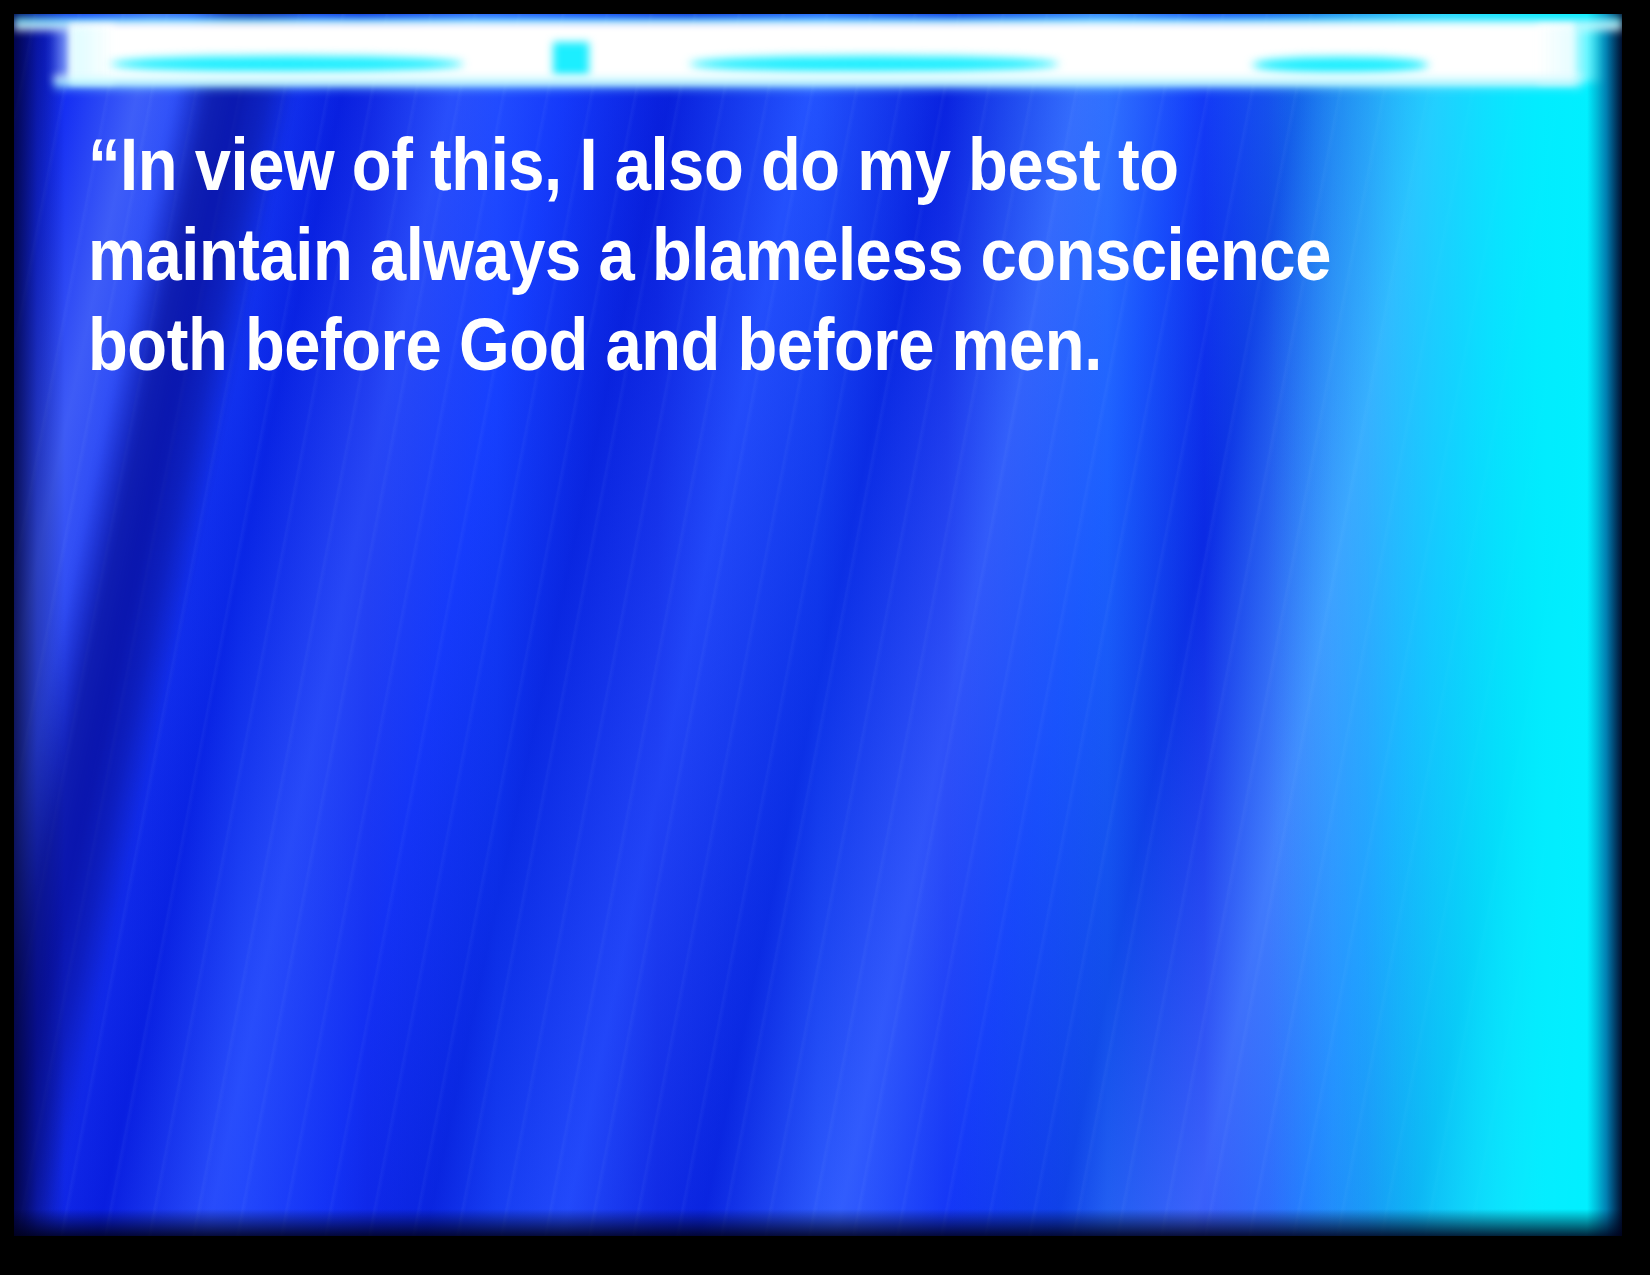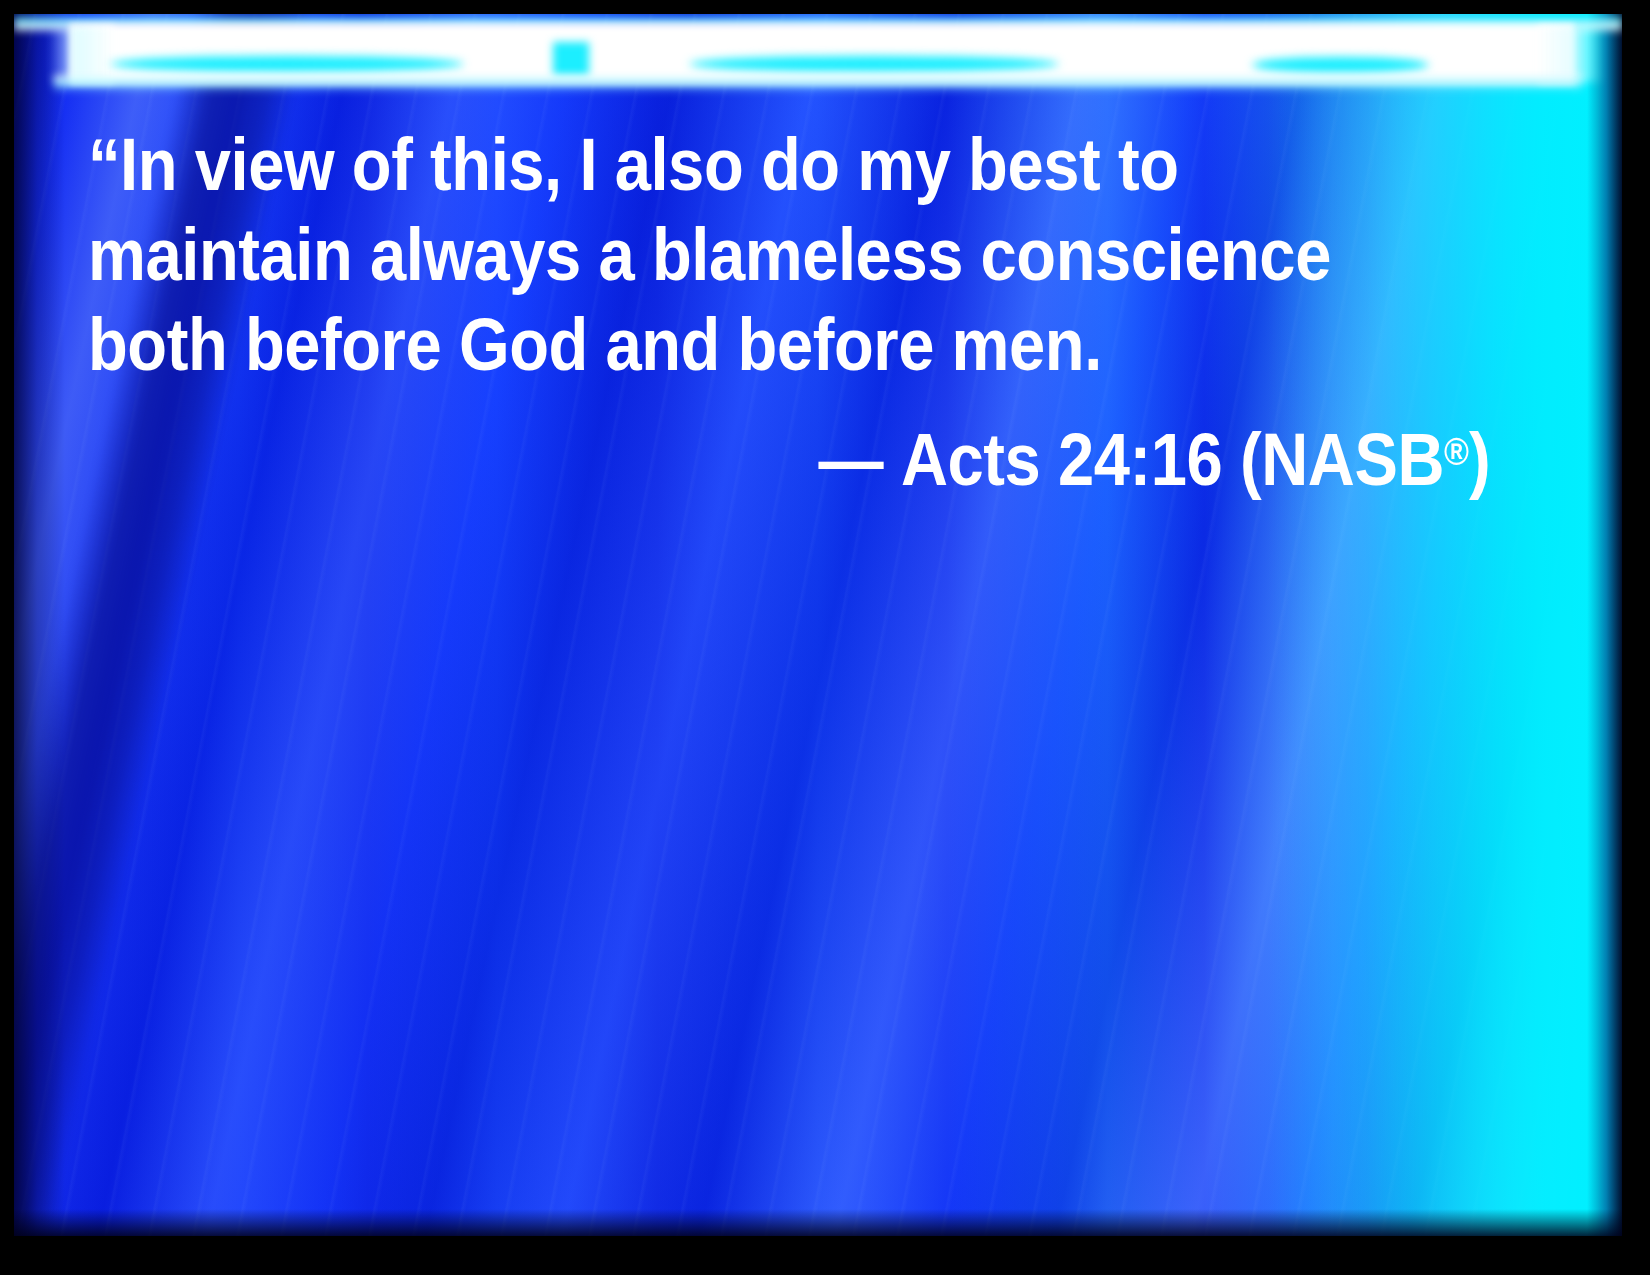--- a/index.html
+++ b/index.html
@@ -333,22 +333,17 @@
     </div>
 
     <div class="verse-block">
 
       <div class="verse-line">“In view of this, I also do my best to</div>
 
       <div class="verse-line">maintain always a blameless conscience</div>
 
       <div class="verse-line">both before God and before men.</div>
 
-      <div class="attribution">
-        <span class="inner">
-          <span>—</span><span>&nbsp;</span><span>Acts</span><span>&nbsp;</span><span>24:16</span><span>&nbsp;</span><span>(</span><span>NASB</span><span class="reg-mark">®</span><span>)</span>
-        </span>
-      </div>
 
     </div>
 
   </div>
 </div>
 
 </body></html>

